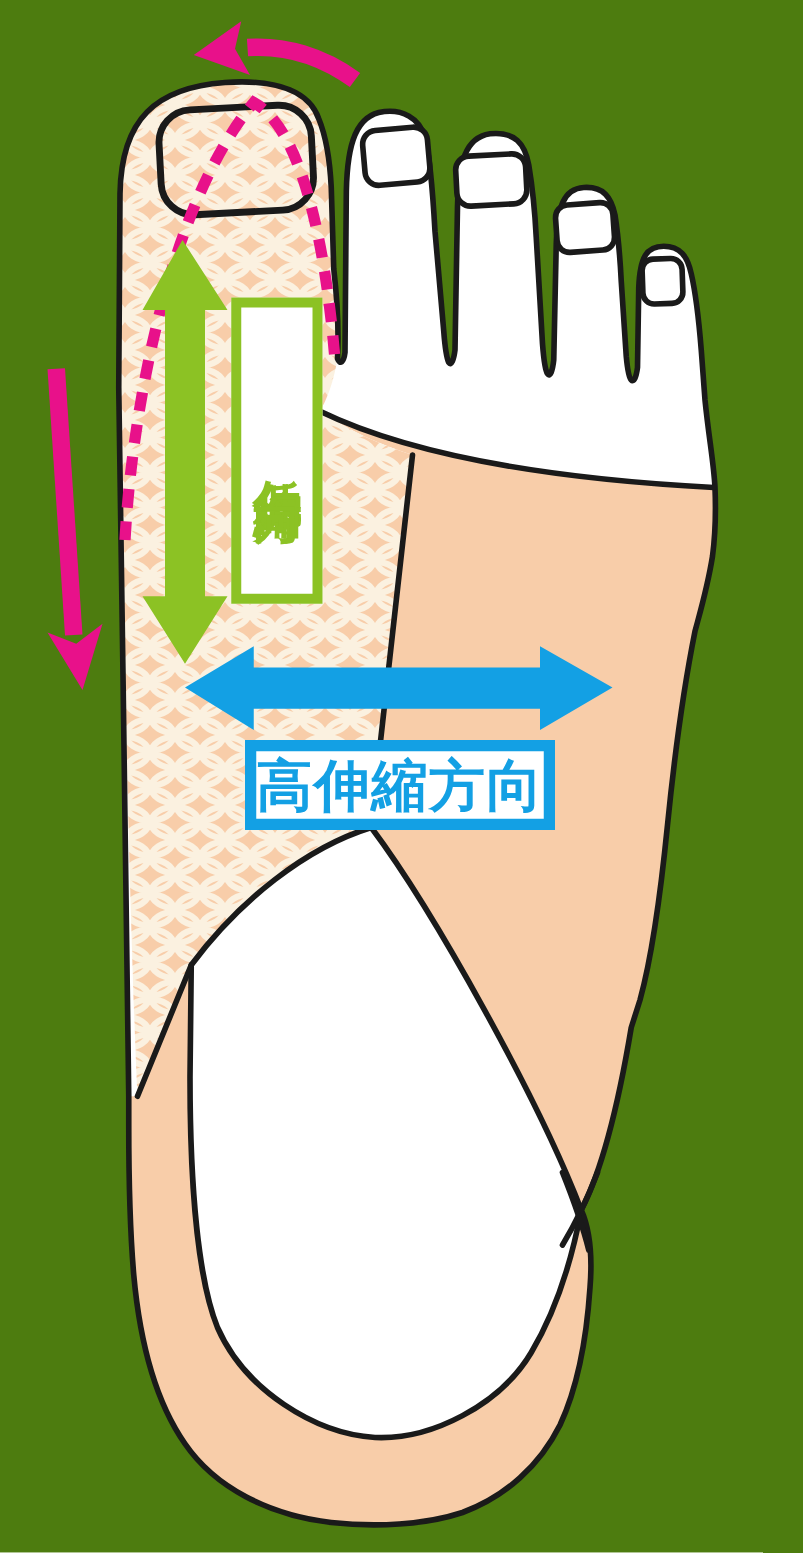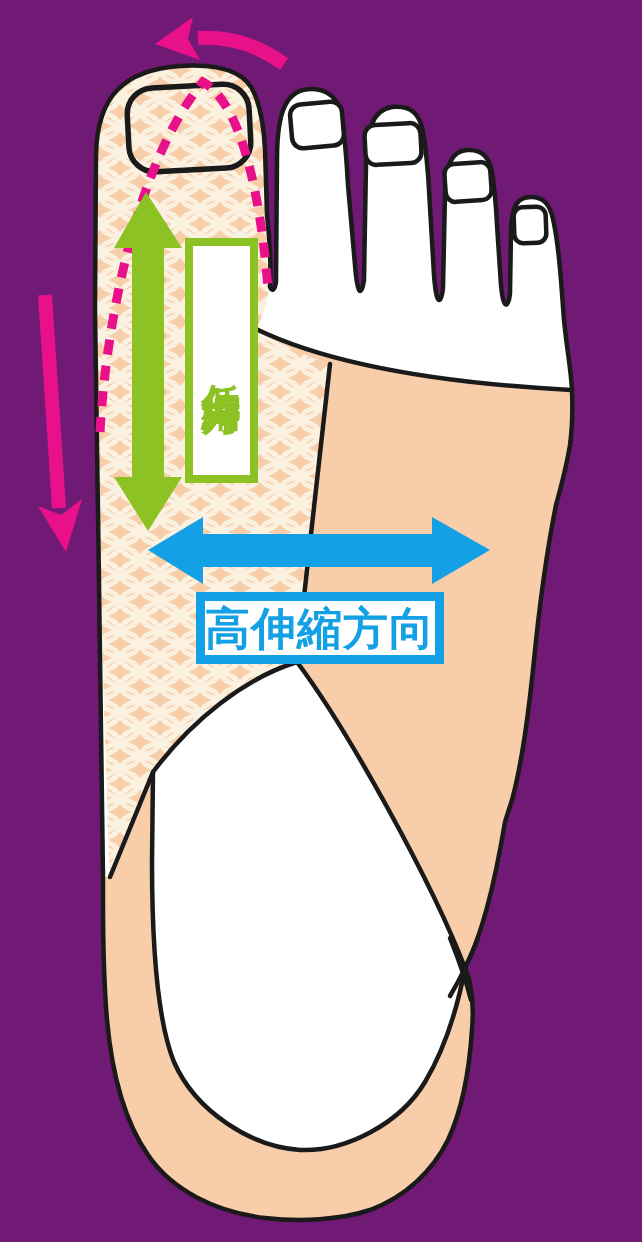--- a/index.html
+++ b/index.html
@@ -1,19 +1,19 @@
 <!DOCTYPE html>
 <html style="--green: #8CC224; --blue: #13A0E4; --pink: #E8118A; --skin: #F8CDA9; --meshline: #FBF1E0; --outline: #1A1A1A; --white: #FFFFFF;"><head>
 <meta charset="utf-8">
 <style>
   html,body{margin:0;padding:0;background:#fff;}
   .stage{
     position:relative;
     width:642px;height:1242px;
-    background:#701a75;
+    background:#4d7c0f;
     overflow:hidden;
     font-family:"Liberation Sans", sans-serif;
   }
   .stage svg{position:absolute;left:0;top:0;}
   .label-box{
     position:absolute;
     background:#fff;
     box-sizing:border-box;
     display:flex;
     align-items:center;

